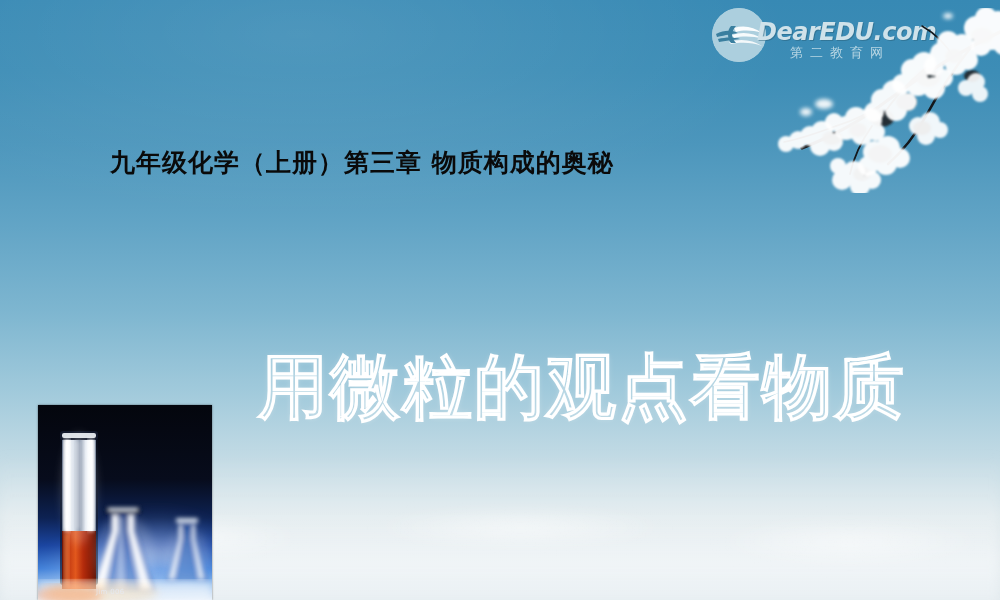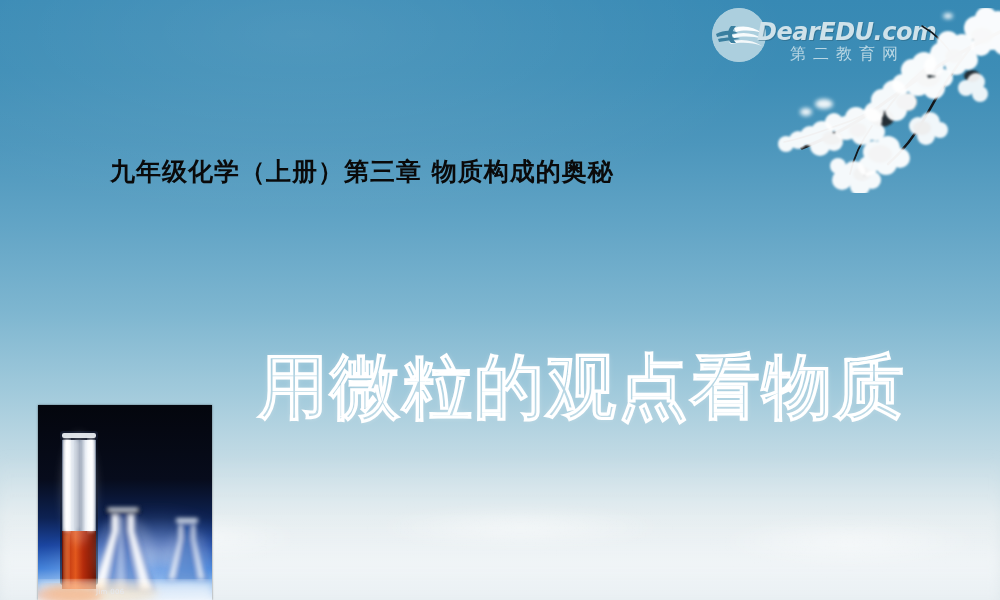--- a/index.html
+++ b/index.html
@@ -92,41 +92,41 @@
     letter-spacing: -0.5px;
     color: #cfe2ea;
     text-shadow: 1px 1px 0 rgba(40,90,115,0.45);
     white-space: nowrap;
   }
   #logo .subword {
     position: absolute;
     left: 78px;
     top: 38px;
     font-family: "DejaVu Sans", sans-serif;
-    font-size: 16px;
+    font-size: 13px;
     letter-spacing: 7px;
     color: #b8d6e3;
     white-space: nowrap;
   }
 
   
   #blossoms {
     position: absolute;
     right: -6px;
     top: 8px;
     width: 230px;
     height: 185px;
     pointer-events: none;
   }
 
   
   #subtitle {
     position: absolute;
     left: 110px;
-    top: 155px;
+    top: 146px;
     font-family: "DejaVu Sans", "Liberation Sans", sans-serif;
     font-size: 25px;
     font-weight: bold;
     color: #0a0a0a;
     letter-spacing: 1px;
     white-space: nowrap;
   }
 
   
   #main-title {

